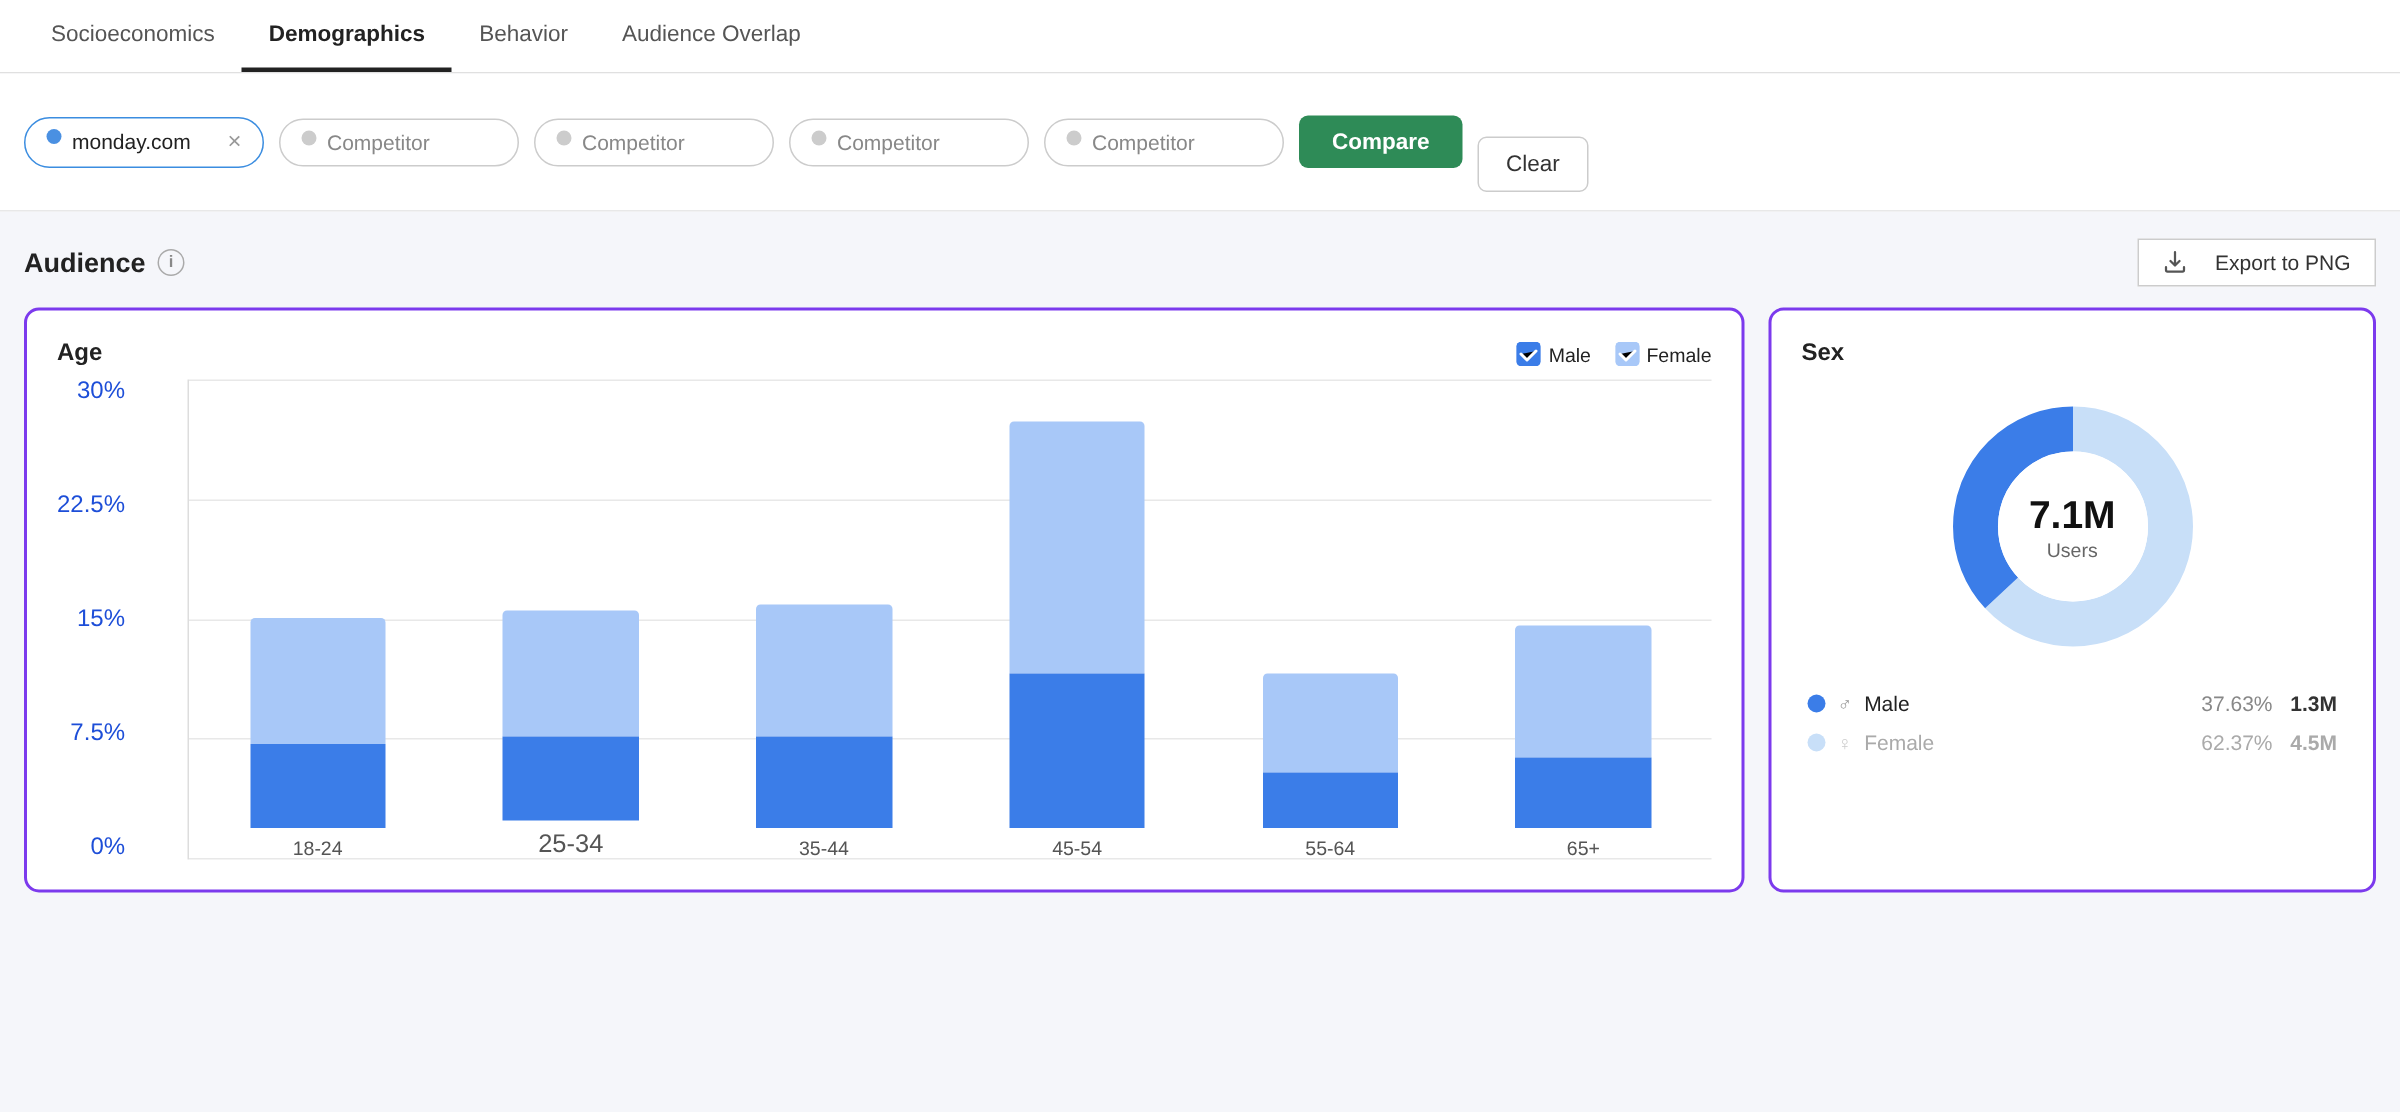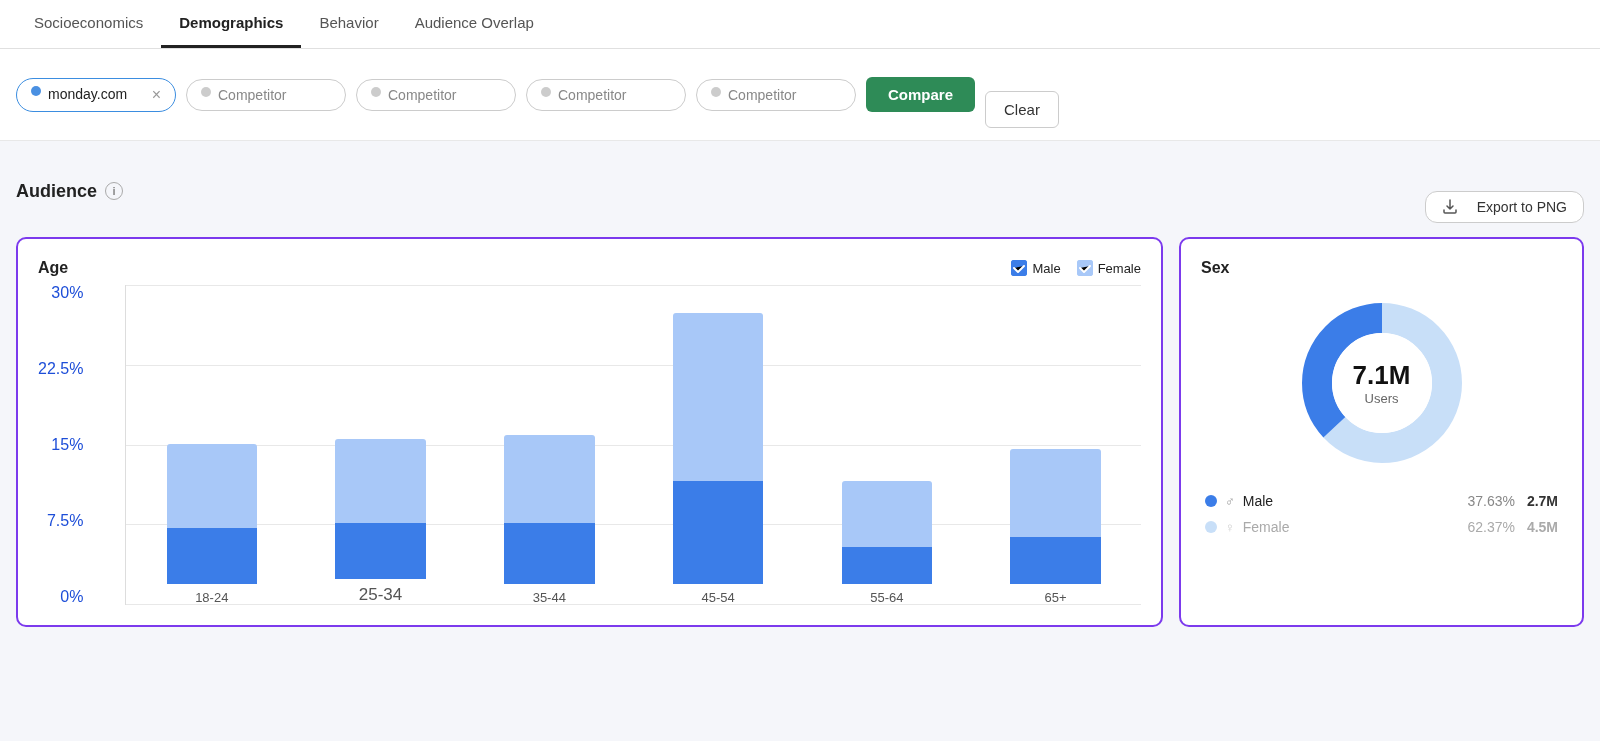--- a/index.html
+++ b/index.html
@@ -19,21 +19,21 @@
     .dot.gray { background: #ccc; }
     .chip-close { margin-left: auto; cursor: pointer; color: #999; font-size: 16px; }
     .btn-compare { background: #2e8b57; color: #fff; border: none; border-radius: 6px; padding: 9px 22px; font-size: 15px; font-weight: 600; cursor: pointer; white-space: nowrap; }
     .btn-clear { background: #fff; color: #333; border: 1.5px solid #ccc; border-radius: 6px; padding: 9px 18px; font-size: 15px; cursor: pointer; white-space: nowrap; margin-top: 30px; }
 
     
     .main { padding: 18px 16px; }
     .section-header { display: flex; align-items: center; justify-content: space-between; margin-bottom: 14px; }
     .section-title { font-size: 18px; font-weight: 700; display: flex; align-items: center; gap: 8px; }
     .info-icon { width: 18px; height: 18px; border-radius: 50%; border: 1.5px solid #aaa; display: inline-flex; align-items: center; justify-content: center; font-size: 11px; color: #888; cursor: pointer; }
-    .btn-export { display: flex; align-items: center; gap: 19px; border: 1.5px solid #ccc; border-radius: 12px; padding: 7px 16px; background: #fff; cursor: pointer; font-size: 14px; color: #333; margin-top: 32px; }
+    .btn-export { display: flex; align-items: center; gap: 19px; border: 1.5px solid #ccc; border-radius: 0; padding: 7px 16px; background: #fff; cursor: pointer; font-size: 14px; color: #333; }
 
     
     .charts-row { display: flex; gap: 16px; }
     .chart-card { background: #fff; border: 2.5px solid #7c3aed; border-radius: 10px; padding: 20px; }
     .chart-card.age { flex: 1; min-width: 0; }
     .chart-card.sex { width: 405px; flex-shrink: 0; }
 
     
     .age-header { display: flex; align-items: center; justify-content: space-between; margin-bottom: 6px; }
     .age-title { font-size: 16px; font-weight: 700; }
@@ -240,21 +240,21 @@
           </div>
         </div>
       </div>
 
       <div class="sex-legend">
         <div class="sex-legend-item">
           <span class="sex-dot male"></span>
           <span style="color:#999; font-size:13px;">♂</span>
           <span class="sex-name">Male</span>
           <span class="sex-pct">37.63%</span>
-          <span class="sex-count">2.7M</span>
+          <span class="sex-count">1.3M</span>
         </div>
         <div class="sex-legend-item muted">
           <span class="sex-dot female"></span>
           <span style="color:#ccc; font-size:13px;">♀</span>
           <span class="sex-name">Female</span>
           <span class="sex-pct">62.37%</span>
           <span class="sex-count">4.5M</span>
         </div>
       </div>
     </div>

